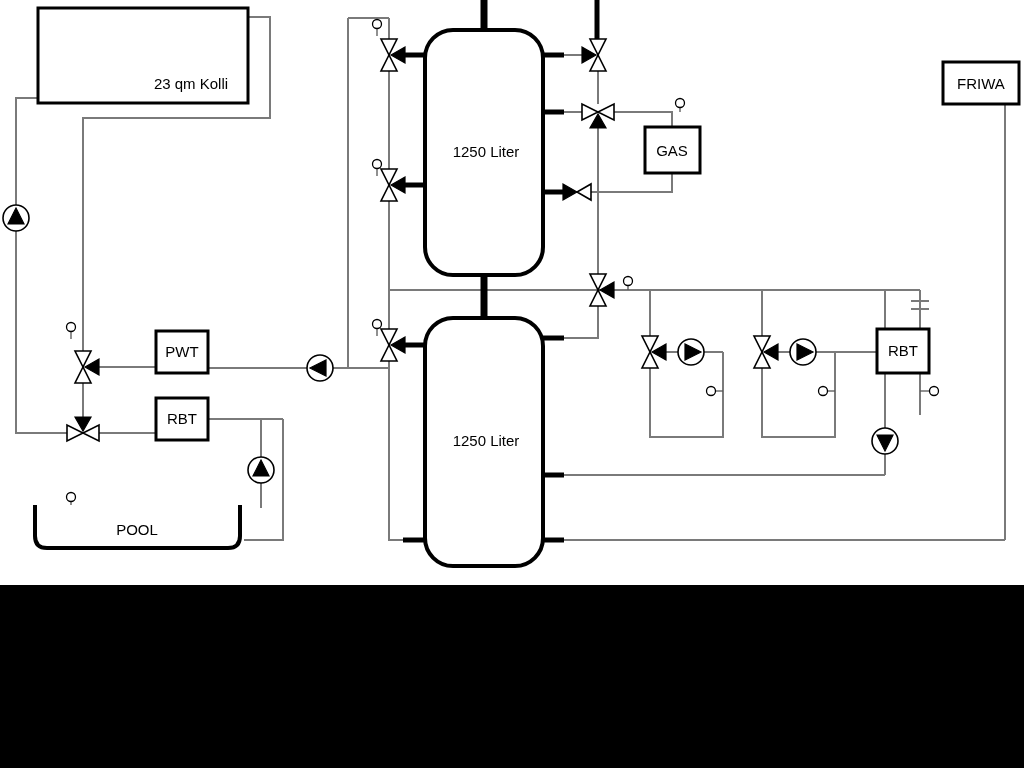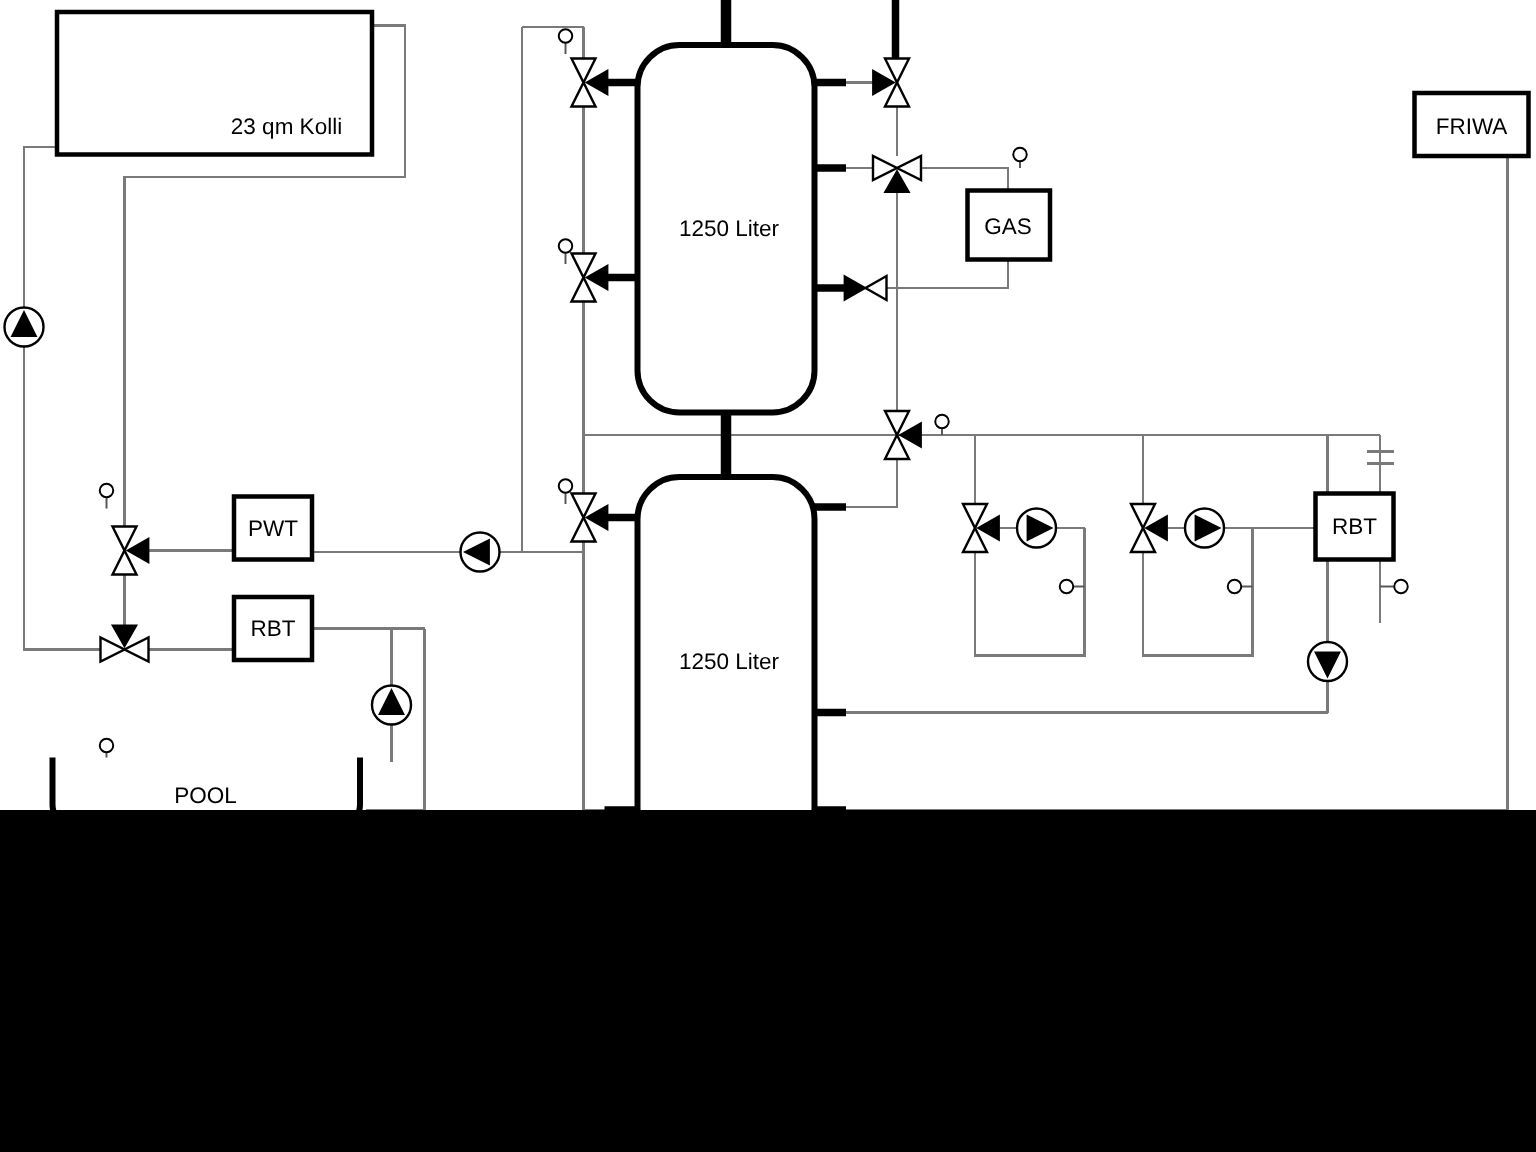--- a/index.html
+++ b/index.html
@@ -1,16 +1,16 @@
 <!DOCTYPE html>
 <html><head>
 <meta charset="utf-8">
 <style>
   html,body{margin:0;padding:0;background:#000;}
-  .stage{position:relative;width:1024px;height:540px;background:#ffffff;overflow:hidden;
+  .stage{position:relative;width:1024px;height:768px;background:#ffffff;overflow:hidden;
          font-family:"Liberation Sans", sans-serif;}
   svg{display:block}
   .pipe{stroke:#7a7a7a;stroke-width:1.4;fill:none;shape-rendering:crispEdges;}
   .thick{stroke:#000;fill:none;}
   .port{stroke:#000;stroke-width:5;fill:none;}
   .sym{stroke:#000;stroke-width:1.6;fill:#fff;}
   .symfill{stroke:#000;stroke-width:1.2;fill:#000;}
   .box{stroke:#000;stroke-width:3;fill:#fff;}
   .tank{stroke:#000;stroke-width:4;fill:#fff;}
   .lbl{fill:#000;font-size:15px;text-anchor:middle;}

